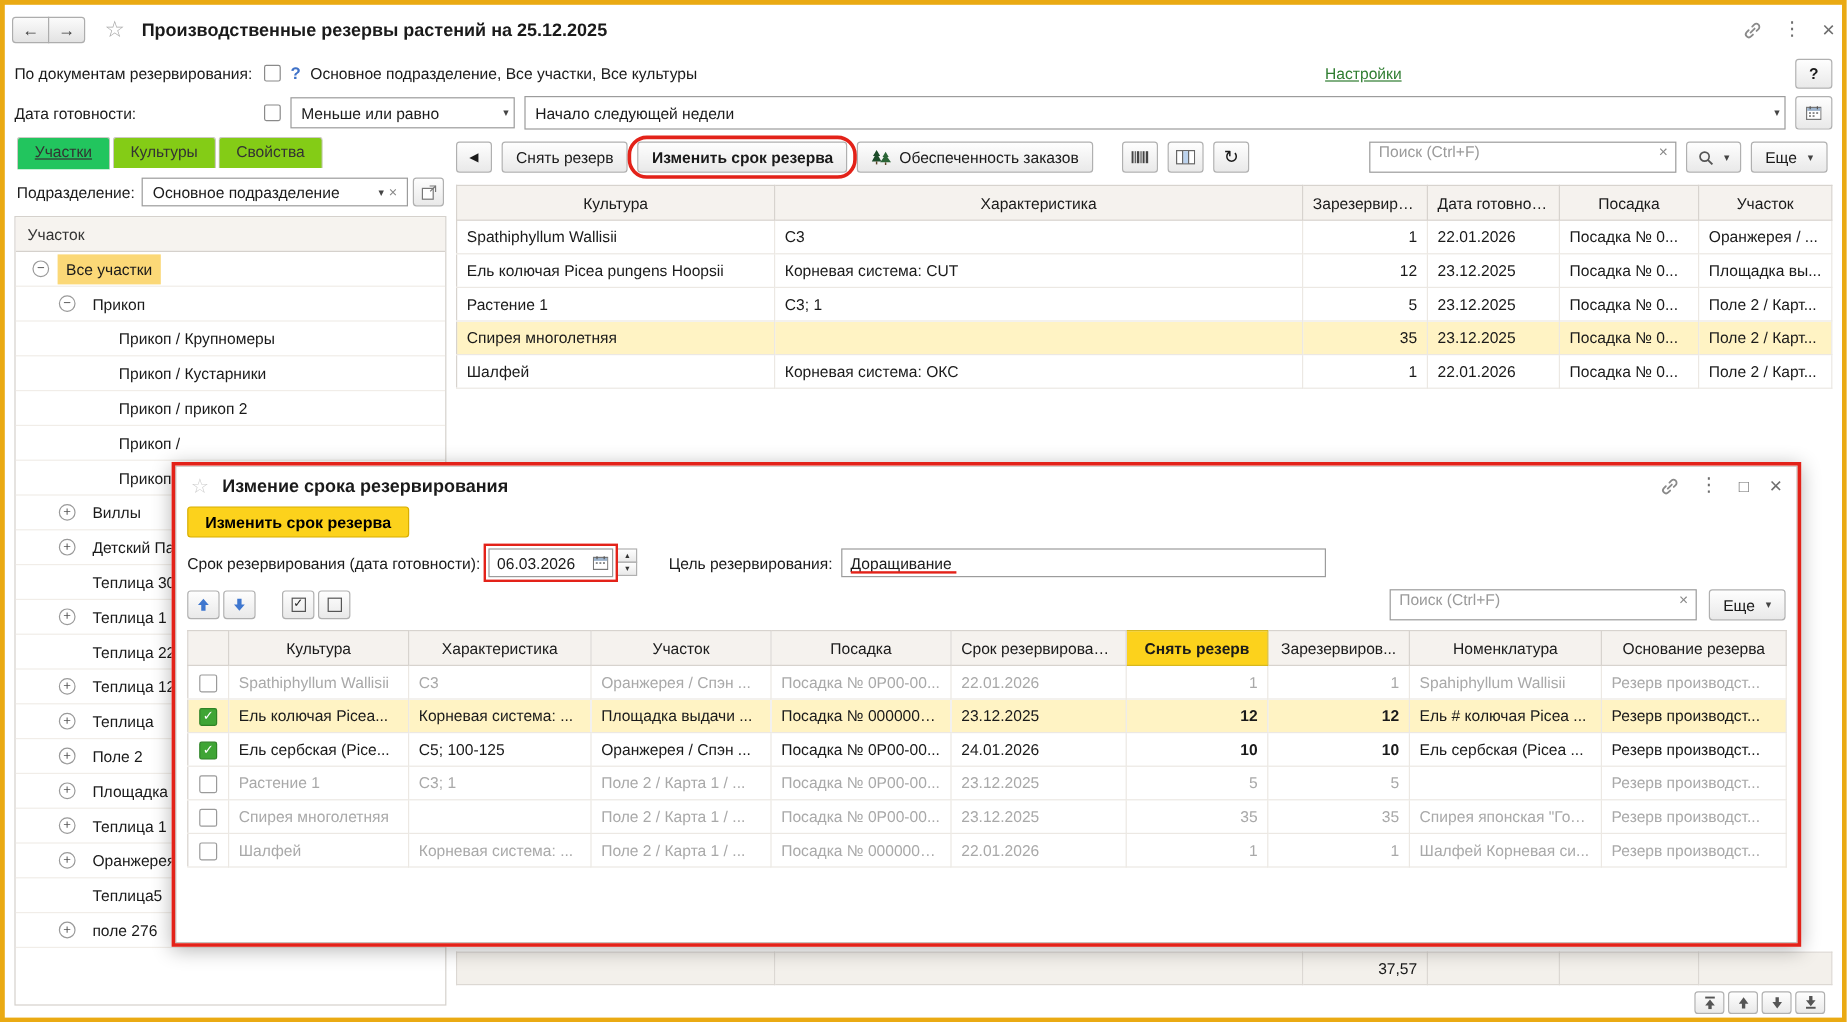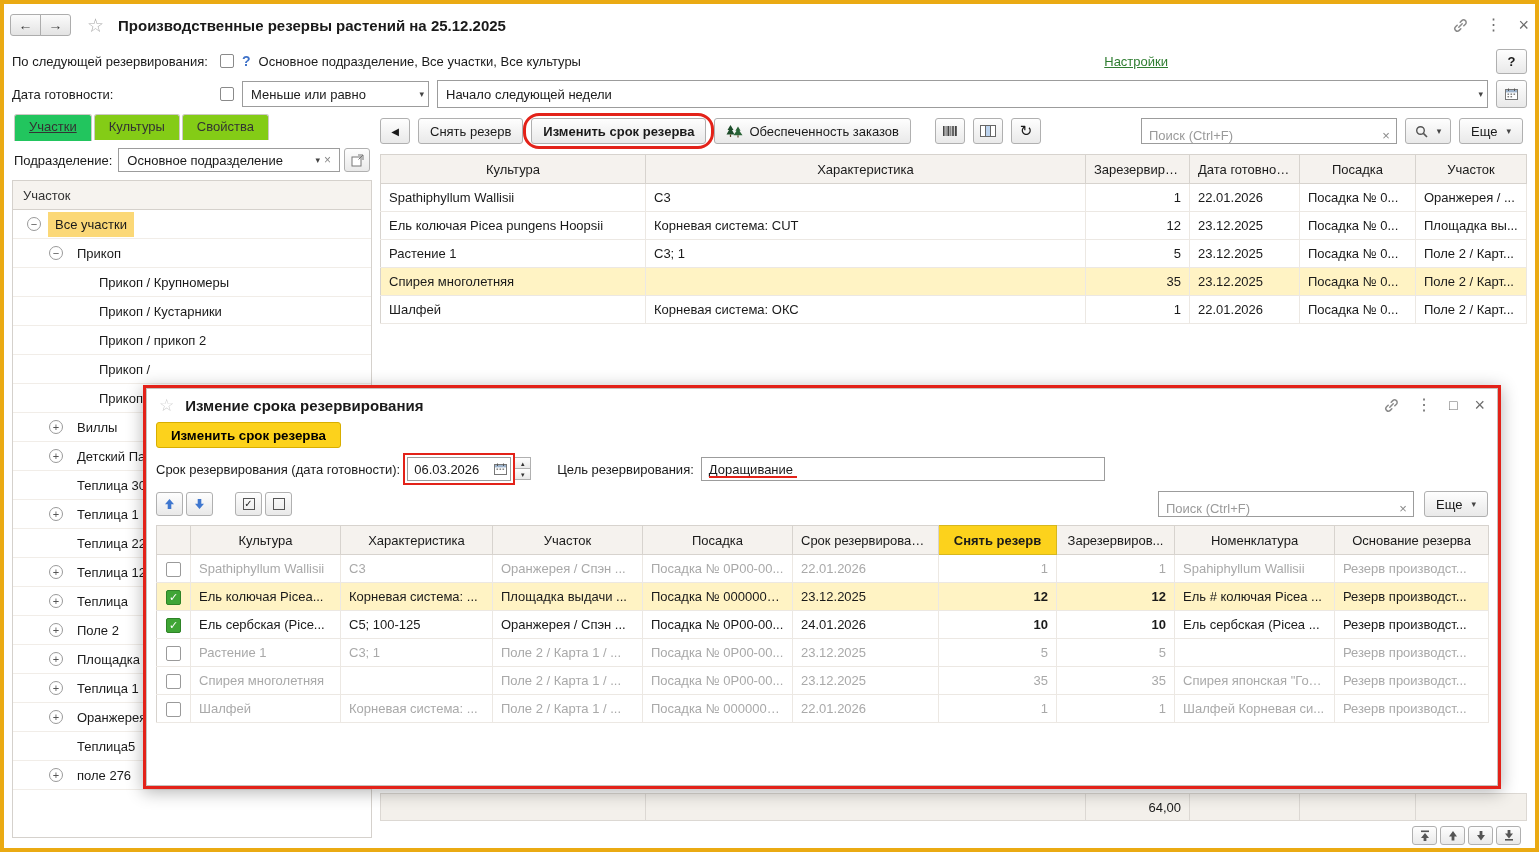--- a/index.html
+++ b/index.html
@@ -10,21 +10,21 @@
   
   .btn { display:inline-flex; align-items:center; justify-content:center; height:26px; padding:0 11px;
          background:linear-gradient(#fefefe,#e9e9e9); border:1px solid #b0b0b0; border-radius:3px;
          font-family:inherit; font-size:13px; color:#1a1a1a; cursor:pointer; white-space:nowrap; gap:6px; }
   .icon-btn { width:30px; padding:0; }
   .dd { font-size:9px; color:#444; margin-left:3px; }
   .checkbox { width:14px; height:14px; border:1px solid #8a8a8a; background:#fff; border-radius:2px; flex:none; display:inline-block; cursor:pointer; }
   .combo { height:26px; border:1px solid #9c9c9c; background:#fff; display:flex; align-items:center; padding:0 4px 0 8px; cursor:pointer; }
   .combo .value { flex:1; white-space:nowrap; overflow:hidden; }
   .combo .cx { color:#888; padding:0 4px; font-size:12px; }
-  .search { height:26px; border:1px solid #9c9c9c; background:#fff; display:flex; align-items:flex-end; }
+  .search { height:26px; border:1px solid #9c9c9c; background:#fff; display:flex; align-items:flex-start; }
   .search input { border:none; outline:none; flex:1; padding:0 7px; font:inherit; color:#333; min-width:0; background:transparent; }
   .search input::placeholder { color:#9a9a9a; }
   .search .cx { width:20px; text-align:center; color:#888; cursor:pointer; flex:none; }
 
   
   .titlebar { position:absolute; top:4px; left:6px; right:6px; height:34px; display:flex; align-items:center; }
   .navpair { display:flex; }
   .nav-btn { width:31px; height:22px; display:flex; align-items:center; justify-content:center;
              background:linear-gradient(#fbfbfb,#e3e3e3); border:1px solid #adadad; color:#3c3c3c; font-size:14px; cursor:pointer; }
   .nav-btn.first { border-radius:3px 0 0 3px; }
@@ -147,21 +147,21 @@
               <path d="M7.8 10.8 l-1.6 1.6 a2.3 2.3 0 0 1 -3.6 -3.6 L4.2 7.2"></path>
             </g>
           </svg>
       </span>
       <span class="t-icon">⋮</span>
       <span class="t-icon" style="font-size:18px;">×</span>
     </div>
   </div>
 
   <div class="frow frow1">
-    <span class="flabel">По следующей резервирования:</span>
+    <span class="flabel">По документам резервирования:</span>
     <span class="checkbox"></span>
     <span class="q-blue">?</span>
     <span class="scope-text">Основное подразделение, Все участки, Все культуры</span>
     <span class="link-green">Настройки</span>
     <button class="btn help-btn">
         <span>?</span>
       </button>
   </div>
 
   <div class="frow frow2">
@@ -437,21 +437,21 @@
         <col style="width:440px">
         <col style="width:104px">
         <col style="width:110px">
         <col style="width:116px">
         <col style="width:111px">
       </colgroup>
     <tbody>
         <tr>
       <td></td>
       <td></td>
-      <td class="num">64,00</td>
+      <td class="num">37,57</td>
       <td></td>
       <td></td>
       <td></td>
     </tr>
       </tbody>
   </table>
 
   <div class="corner-nav">
     <button class="btn corner-btn">
         <span>

